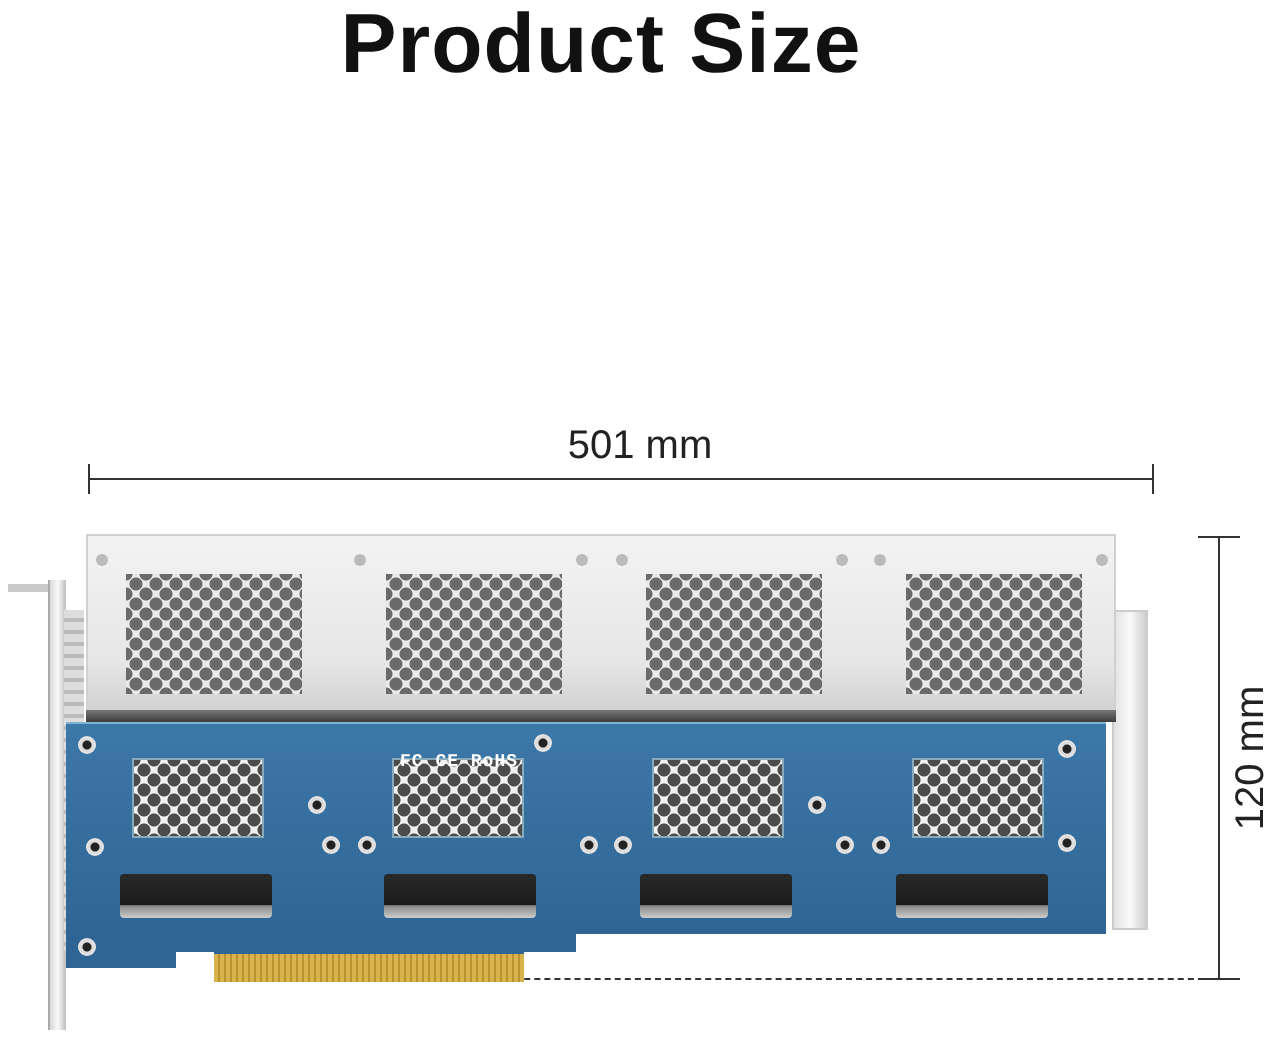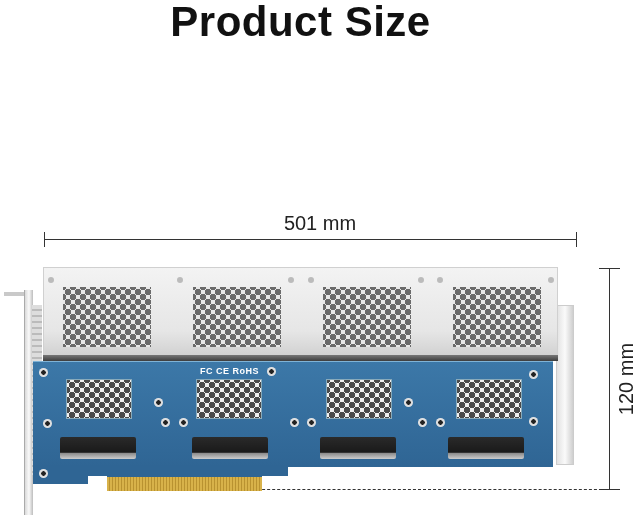--- a/index.html
+++ b/index.html
@@ -27,21 +27,21 @@
   
   .pcb{position:absolute;left:33px;top:361px;width:520px;height:105px;background:linear-gradient(180deg,#3c78a8,#2f6594);border-top:1px solid #7fb3d6;}
   .pcb-low{position:absolute;left:33px;top:466px;width:55px;height:18px;background:#2f6594;}
   .pcb-low2{position:absolute;left:88px;top:466px;width:200px;height:10px;background:#2f6594;}
   .fingers{position:absolute;left:107px;top:476px;width:155px;height:14px;background:repeating-linear-gradient(90deg,#d8b24a 0 2px,#b99230 2px 3px);border-top:1px solid #2f6594;}
   .pmesh{position:absolute;width:64px;height:38px;top:379px;background-color:#f0f0f0;
     background-image:radial-gradient(circle,#4b4b4b 0 3px,transparent 3.5px),radial-gradient(circle,#4b4b4b 0 3px,transparent 3.5px);
     background-size:10px 10px;background-position:0 0,5px 5px;border:1px solid #8ab;}
   .conn{position:absolute;width:76px;height:22px;top:437px;background:linear-gradient(180deg,#2a2a2a,#1a1a1a 70%,#888 72%,#ccc);border-radius:2px;}
   .screw{position:absolute;width:9px;height:9px;border-radius:50%;background:radial-gradient(circle,#222 0 2px,#d8d8d8 2.5px,#f5f5f5);}
-  .cert{position:absolute;left:200px;top:366px;font-size:9px;color:#fff;font-weight:bold;letter-spacing:0.5px;}
+  .cert{position:absolute;left:200px;top:376px;font-size:9px;color:#fff;font-weight:bold;letter-spacing:0.5px;font-family:Liberation Mono, monospace;}
 </style>
 </head>
 <body>
 
 <div class="title">Product Size</div>
 
 <div class="dim-h-label">501 mm</div>
 <div class="dim-h">
   <div class="tick" style="left:0"></div>
   <div class="tick" style="right:0"></div>

